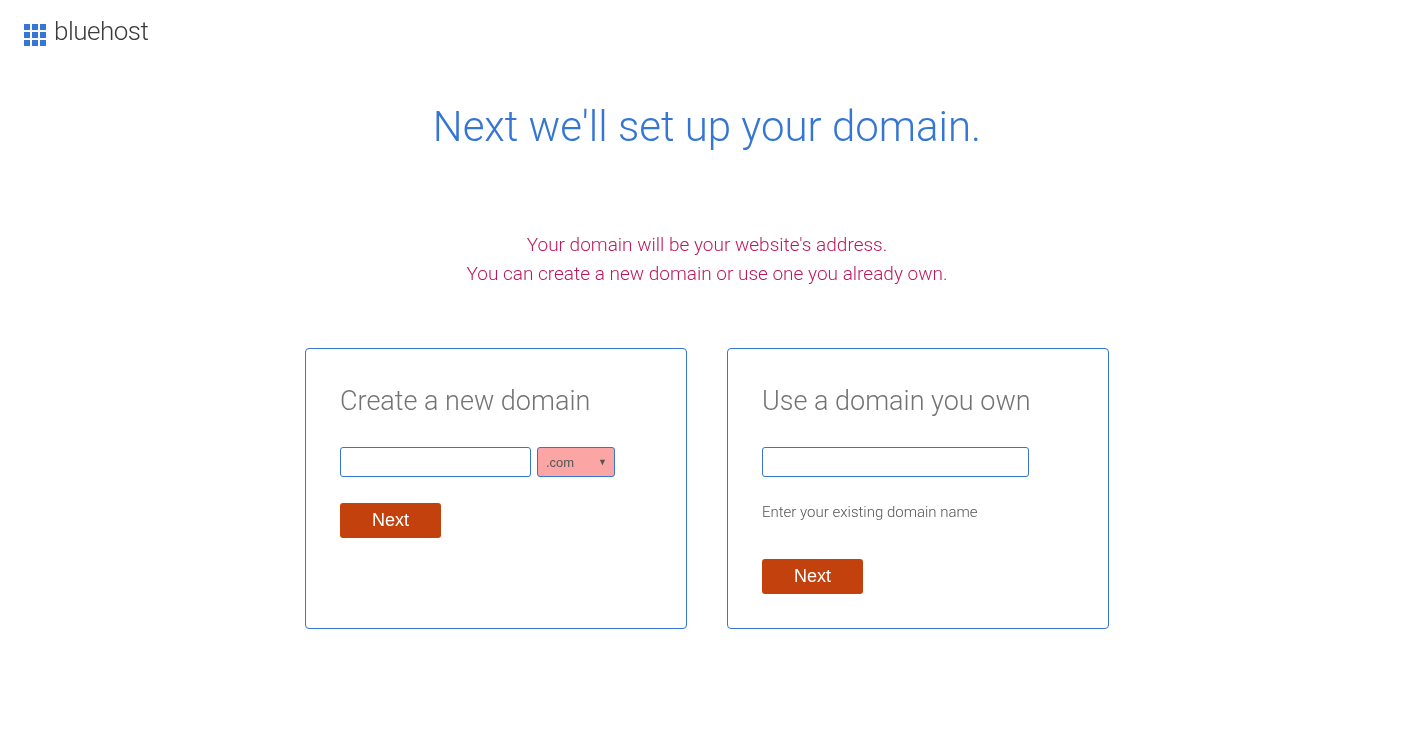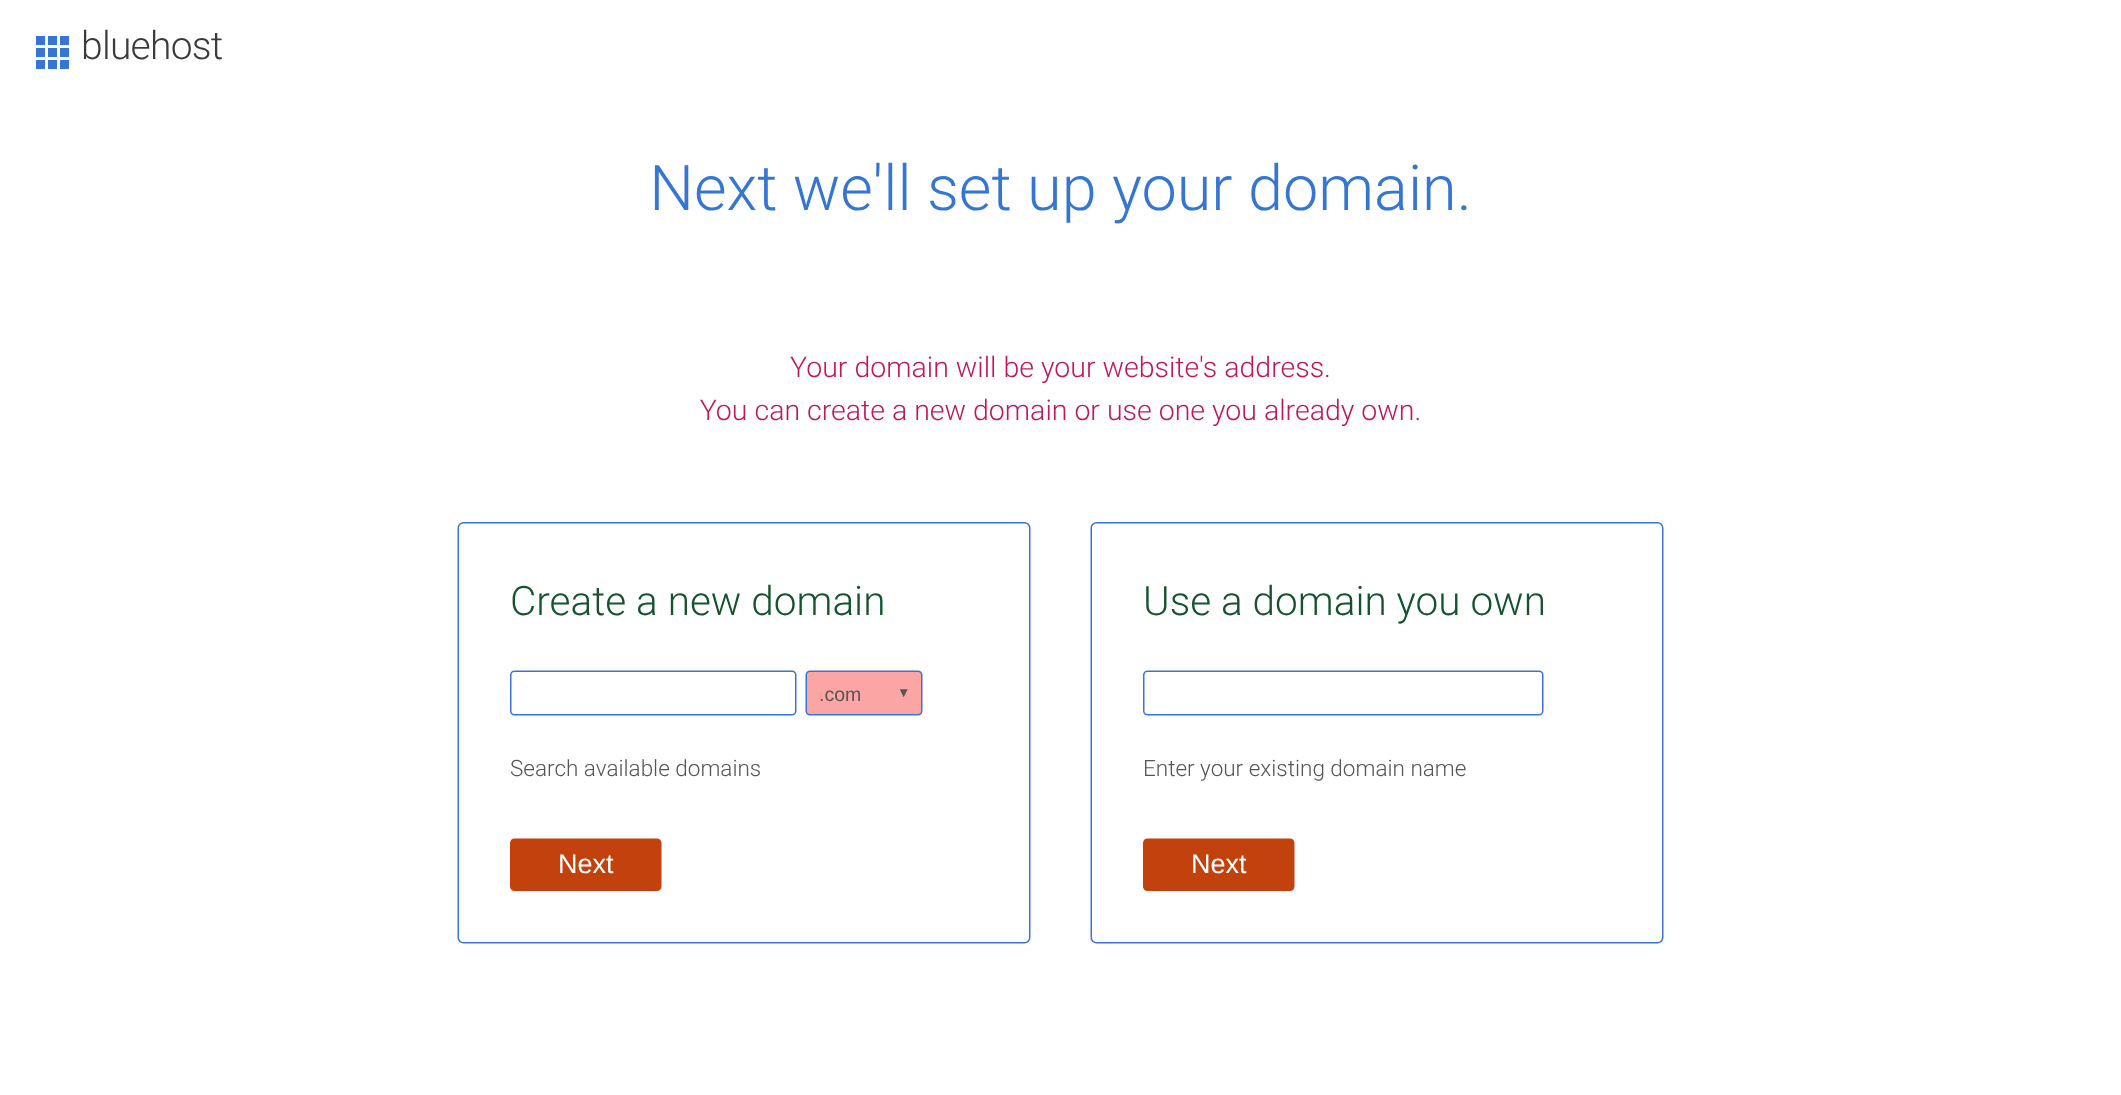--- a/index.html
+++ b/index.html
@@ -66,21 +66,21 @@
     .card {
       border: 1px solid #3575d3;
       border-radius: 4px;
       width: 382px;
       padding: 36px 34px 34px 34px;
       text-align: left;
     }
     .card-title {
       font-size: 27px;
       font-weight: 300;
-      color: #14532d;
+      color: #737373;
       margin-bottom: 30px;
     }
     .input-row {
       display: flex;
       gap: 6px;
       margin-bottom: 26px;
     }
     .domain-input {
       border: 1px solid #3575d3;
       border-radius: 3px;
@@ -168,21 +168,20 @@
       <div class="card-title">Create a new domain</div>
       <div class="input-row">
         <input type="text" class="domain-input create-input" style="">
         <span class="select-wrap">
           <select class="tld-select">
             <option>.com</option>
           </select>
           <span class="select-caret">▼</span>
         </span>
       </div>
-      <div class="hint">Search available domains</div>
       <button class="next-btn">Next</button>
     </div>
 
     <div class="card">
       <div class="card-title">Use a domain you own</div>
       <div class="input-row">
         <input type="text" class="domain-input existing-input" style="">
       </div>
       <div class="hint">Enter your existing domain name</div>
       <button class="next-btn">Next</button>

